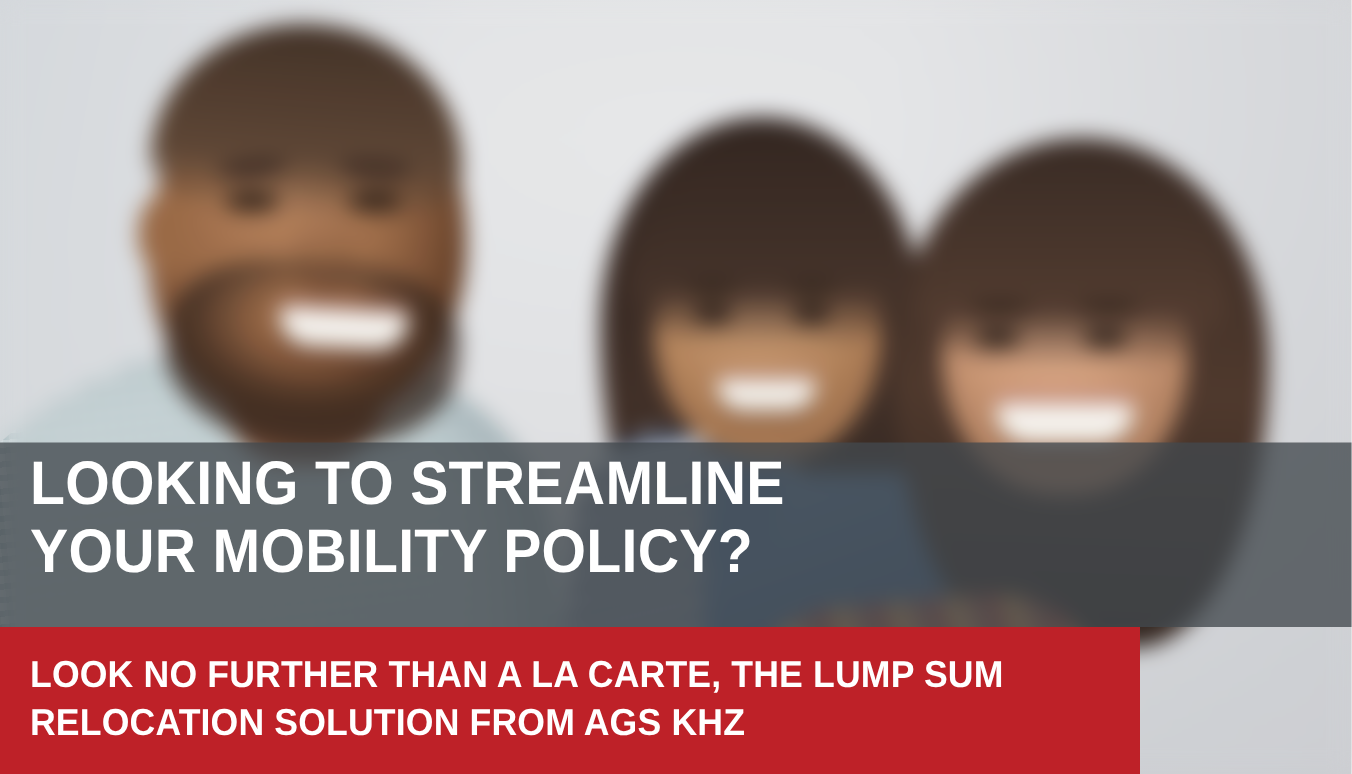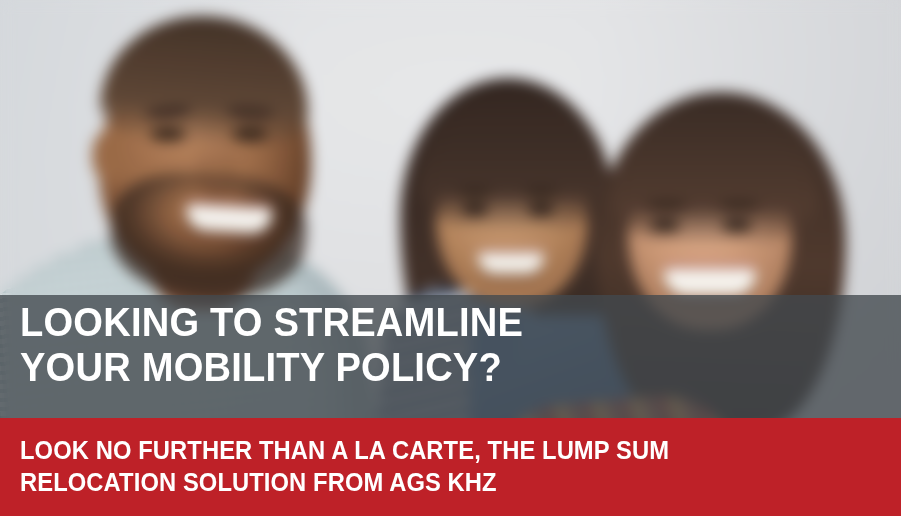--- a/index.html
+++ b/index.html
@@ -311,21 +311,21 @@
     transform-origin: left top;
     white-space: nowrap;
   }
   .headline .hl-line { display: block; }
 
   
   .red-banner {
     position: absolute;
     left: 0;
     top: 418px;
-    width: 901px;
+    width: 760px;
     height: 98px;
     background: #be2128;
   }
   .red-text {
     position: absolute;
     left: 20px;
     top: 16px;
     width: 860px;
     color: #ffffff;
     font-family: "Liberation Sans Narrow", "Liberation Sans", sans-serif;

